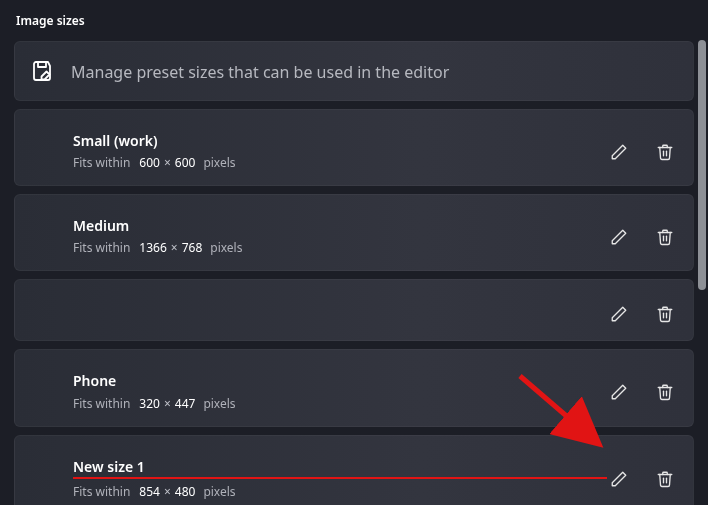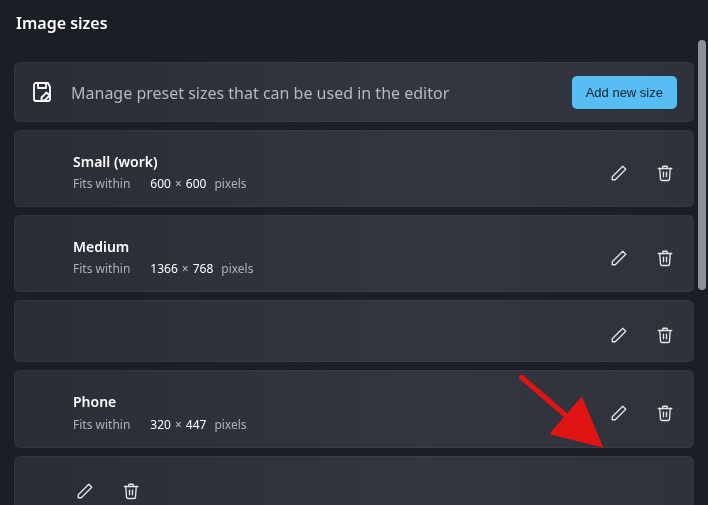--- a/index.html
+++ b/index.html
@@ -7,24 +7,24 @@
   body {
     background: #1c1e26;
     font-family: "Segoe UI", -apple-system, system-ui, sans-serif;
     color: #e6e6e6;
     position: relative;
   }
   .panel {
     padding: 12px 14px 18px 14px;
   }
   .section-title {
-    font-size: 16px;
+    font-size: 12px;
     font-weight: 600;
     color: #ffffff;
-    margin: 0 0 28px 2px;
+    margin: 0 0 12px 2px;
   }
   .card {
     background: linear-gradient(90deg, #2a2d36 0%, #33353f 60%, #2f313b 100%);
     border: 1px solid rgba(255,255,255,0.04);
     border-radius: 6px;
     margin-bottom: 8px;
     display: flex;
     align-items: center;
     padding: 22px 16px 14px 18px;
     min-height: 60px;
@@ -50,21 +50,21 @@
     color: #ffffff;
     line-height: 1.3;
   }
   .card .subtitle {
     font-size: 16px;
     color: #b6b8bf;
     margin-top: 3px;
     line-height: 1.3;
   }
   .dim-line { font-size: 12px; color: #b0b2ba; margin-top: 4px; }
-  .dim-line .prefix { margin-right: 20px; }
+  .dim-line .prefix { margin-right: 9px; }
   .dim-line .num { color: #ffffff; font-weight: 400; }
   .dim-line .x { color: #bfc1c9; margin: 0 4px; }
   .dim-line .suffix { margin-left: 8px; color: #b0b2ba; }
 
   .actions {
     display: flex;
     align-items: center;
     gap: 22px;
     flex-shrink: 0;
   }
@@ -126,21 +126,20 @@
     <div class="icon-slot">
       <svg width="24" height="24" viewBox="0 0 24 24" fill="none" stroke="#ffffff" stroke-width="1.8" stroke-linecap="round" stroke-linejoin="round">
         <path d="M17 3 H5 a2 2 0 0 0 -2 2 v14 a2 2 0 0 0 2 2 h12 a2 2 0 0 0 2 -2 V7 Z"></path>
         <path d="M7 3 v5 h8 V3"></path>
         <path d="M15.5 12.5 l3 3 -5 5 h-3 v-3 z"></path>
       </svg>
     </div>
     <div class="body">
       <div class="subtitle">Manage preset sizes that can be used in the editor</div>
     </div>
-    <button class="primary-btn">Add new size</button>
   </div>
 
   <div id="sizes-container">
       <div class="card">
         <div class="icon-slot"></div>
         <div class="body">
           <div class="title">Small (work)</div>
           <div class="dim-line"><span class="prefix">Fits within</span><span class="num">600</span><span class="x">×</span><span class="num">600</span><span class="suffix">pixels</span></div>
         </div>
         <div class="actions">
@@ -238,20 +237,24 @@
                 <path d="M10 11v6"></path>
                 <path d="M14 11v6"></path>
                 <path d="M9 6V4a1 1 0 0 1 1-1h4a1 1 0 0 1 1 1v2"></path>
               </svg>
             </span>
           </button>
         </div>
       </div>
       <div class="card">
         <div class="icon-slot"></div>
+        <div class="body">
+          <div class="title underline-red">New size 1</div>
+          <div class="dim-line"><span class="prefix">Fits within</span><span class="num">854</span><span class="x">×</span><span class="num">480</span><span class="suffix">pixels</span></div>
+        </div>
         <div class="actions">
           <button class="icon-btn">
             <span>
               <svg width="18" height="18" viewBox="0 0 24 24" fill="none" stroke="currentColor" stroke-width="1.8" stroke-linecap="round" stroke-linejoin="round">
                 <path d="M17 3l4 4L7 21H3v-4L17 3z"></path>
               </svg>
             </span>
           </button>
           <button class="icon-btn">
             <span>

